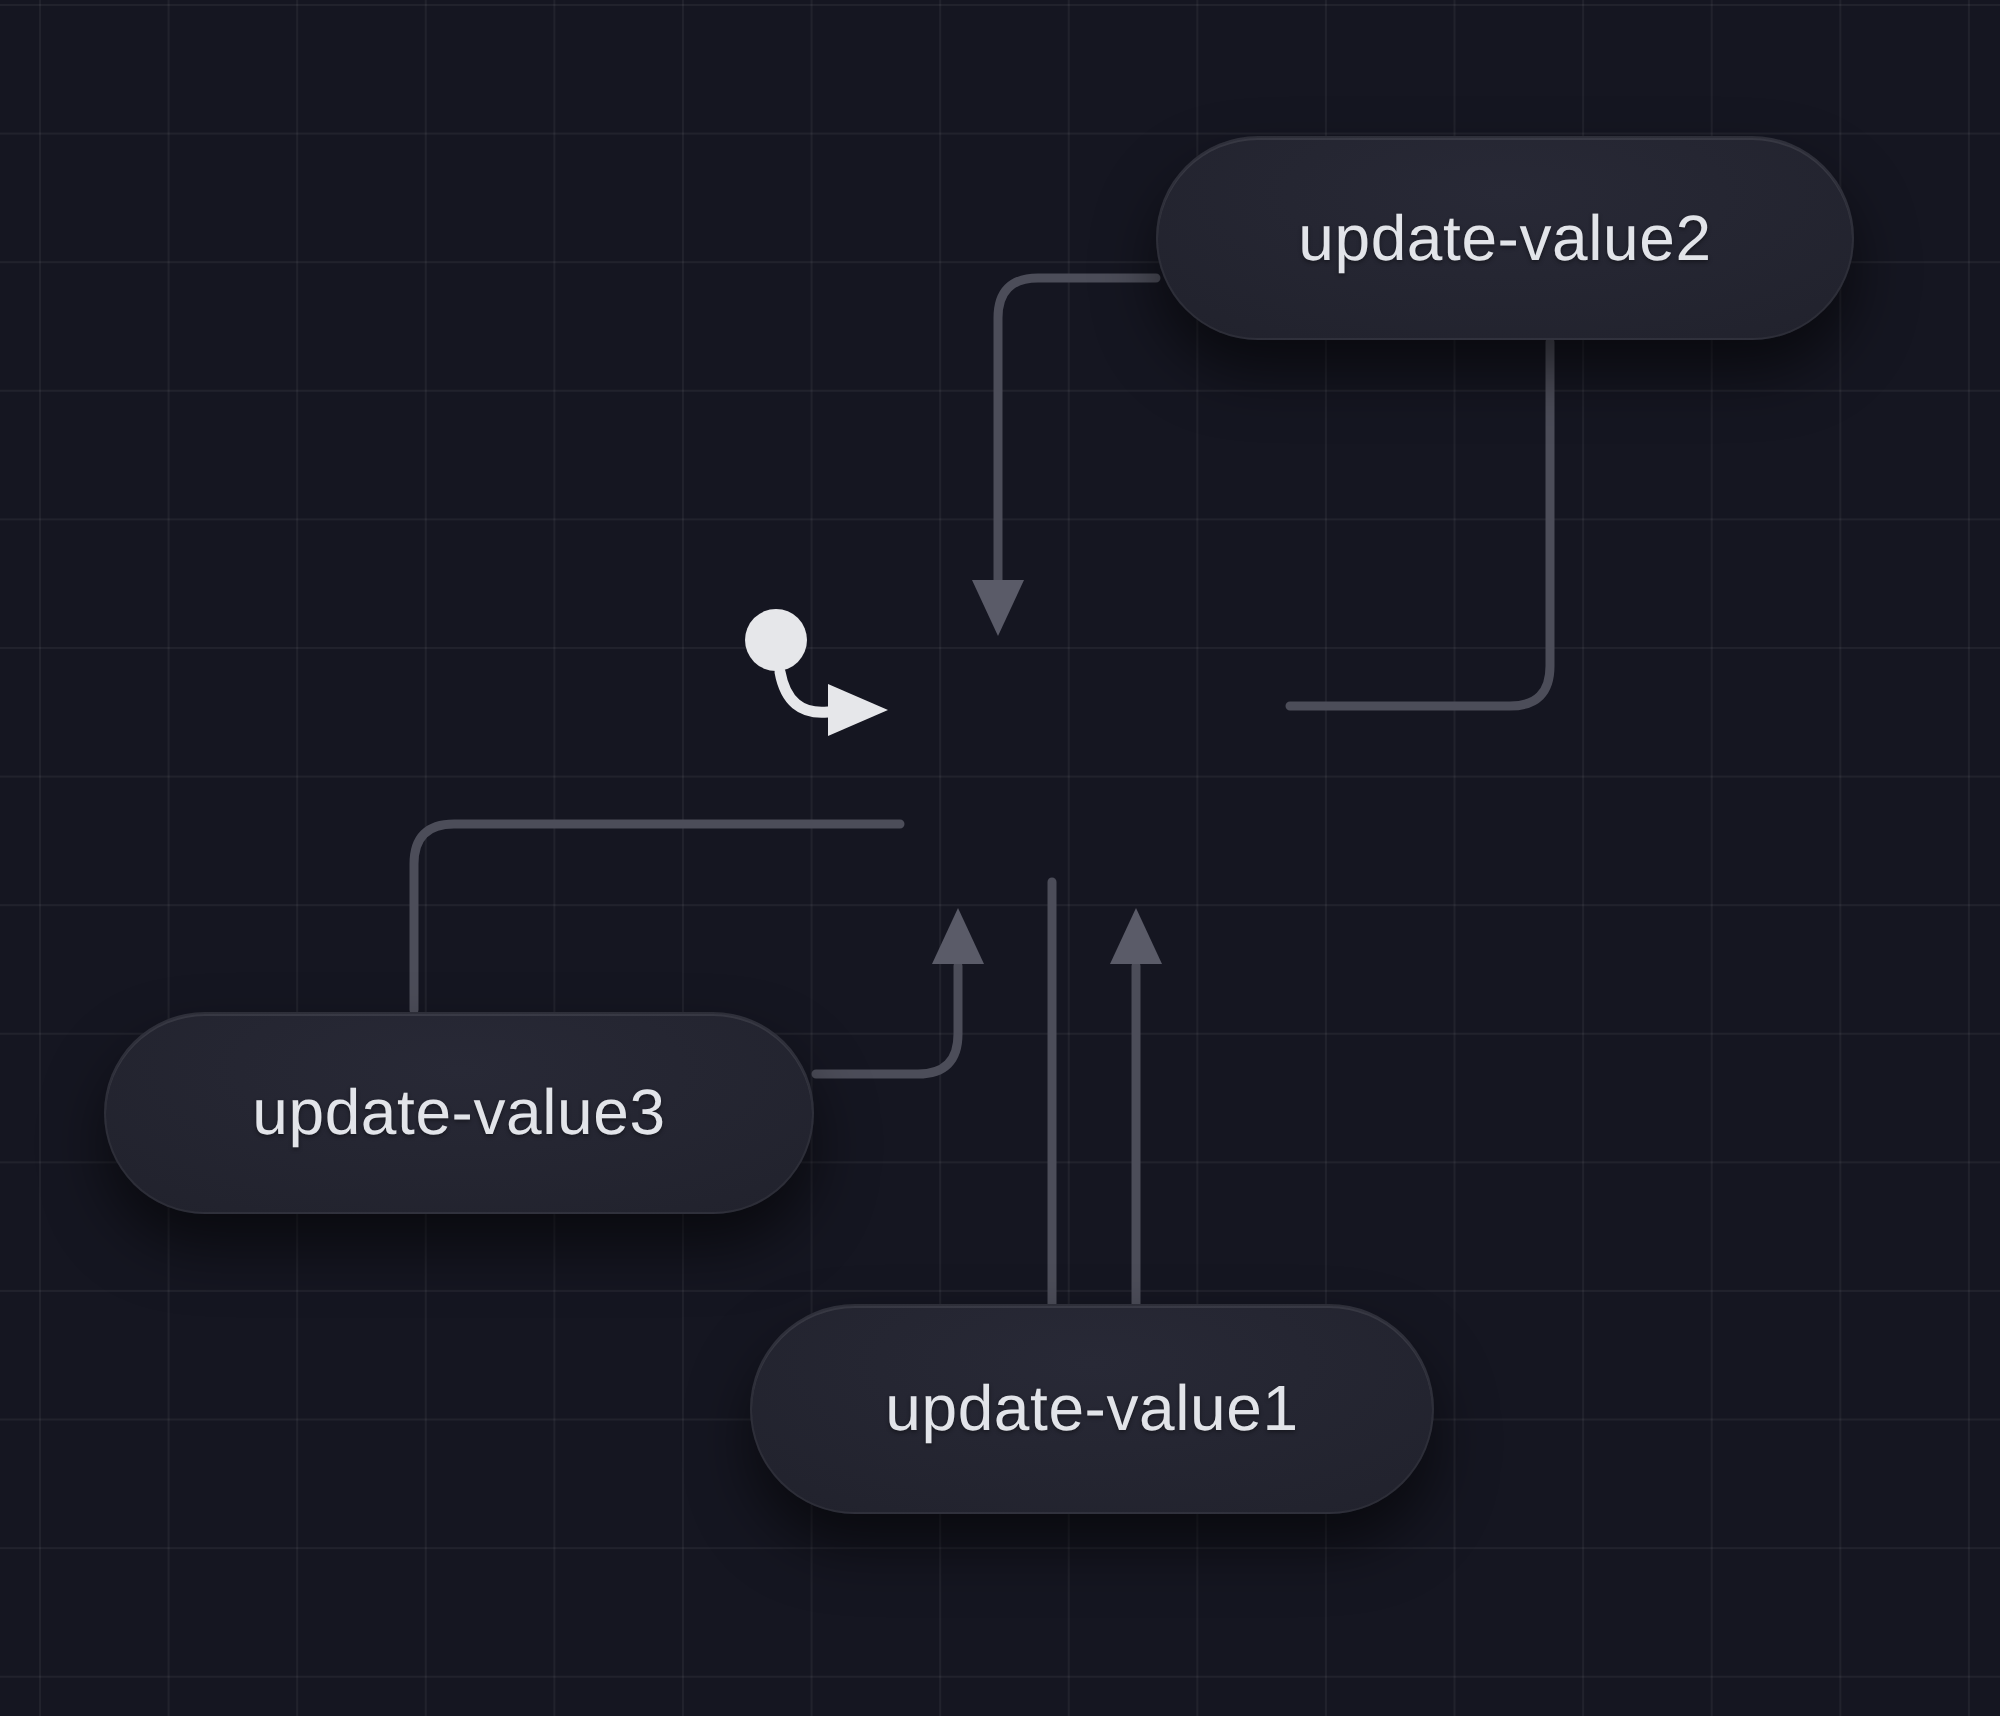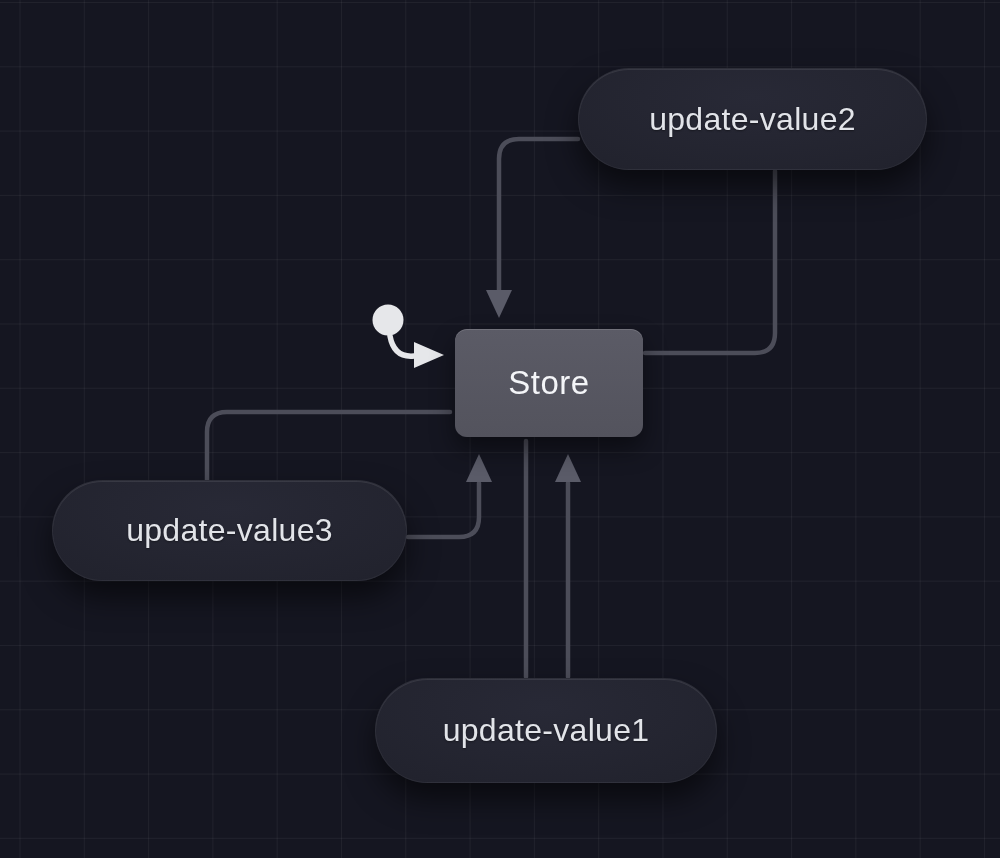--- a/index.html
+++ b/index.html
@@ -70,22 +70,22 @@
     color: #e2e4e9;
     font-weight: normal;
     font-size: 32px;
     letter-spacing: 0.3px;
     box-shadow: inset 0 1px 0 rgba(255,255,255,0.09), 0 16px 30px rgba(0,0,0,0.55);
     cursor: pointer;
     box-sizing: border-box;
     text-shadow: 0 1px 2px rgba(0,0,0,0.4);
   }
   .event-pill.pill-update-value2 { left: 578px; top: 68px;  width: 349px; height: 102px; }
-  .event-pill.pill-update-value3 { left: 52px;  top: 480px; width: 355px; height: 101px; }
-  .event-pill.pill-update-value1 { left: 375px; top: 678px; width: 342px; height: 105px; justify-content: center; }
+  .event-pill.pill-update-value3 { left: 52px;  top: 506px; width: 355px; height: 101px; }
+  .event-pill.pill-update-value1 { left: 375px; top: 652px; width: 342px; height: 105px; justify-content: center; }
   .node-label { pointer-events: none; }
 </style>
 </head>
 <body>
 
 <div class="canvas">
 
   <svg class="edges-layer" viewBox="0 0 1000 858" xmlns="http://www.w3.org/2000/svg">
 
     <path class="edge" d="M 578 139 L 519 139 Q 499 139 499 159 L 499 291"></path>
@@ -103,23 +103,20 @@
     <path class="edge" d="M 568 677 L 568 483"></path>
     <polygon class="arrowhead" points="555,482 581,482 568,454"></polygon>
 
     <g>
       <circle class="initial-marker-shape" cx="388" cy="320" r="15.5"></circle>
       <path class="initial-marker-tail" d="M 390 336 Q 394 358 414 356"></path>
       <polygon class="initial-marker-shape" points="414,342 414,368 444,355"></polygon>
     </g>
   </svg>
 
-  <div class="state-node">
-    <span class="node-label">Store</span>
-  </div>
 
   <div class="event-pill pill-update-value2">
     <span class="node-label">update-value2</span>
   </div>
 
   <div class="event-pill pill-update-value3">
     <span class="node-label">update-value3</span>
   </div>
 
   <div class="event-pill pill-update-value1">

